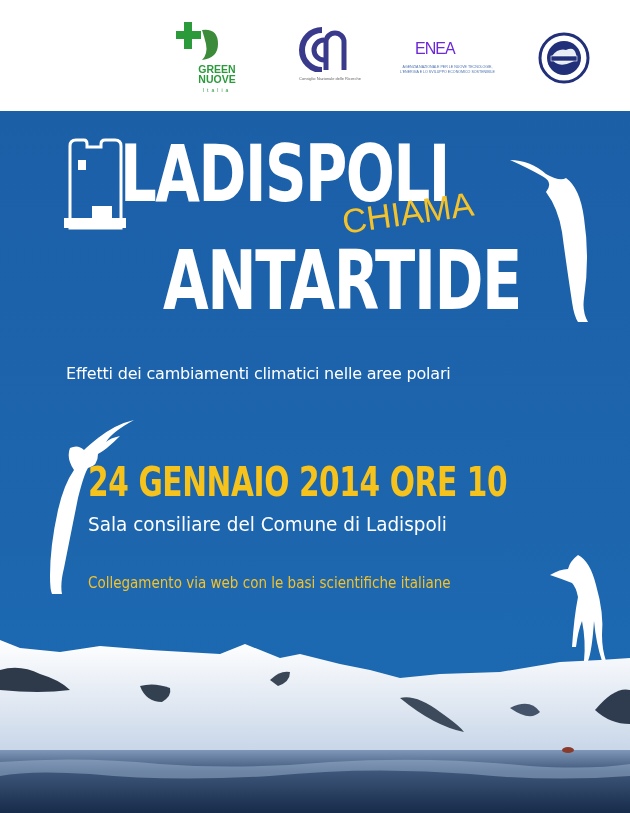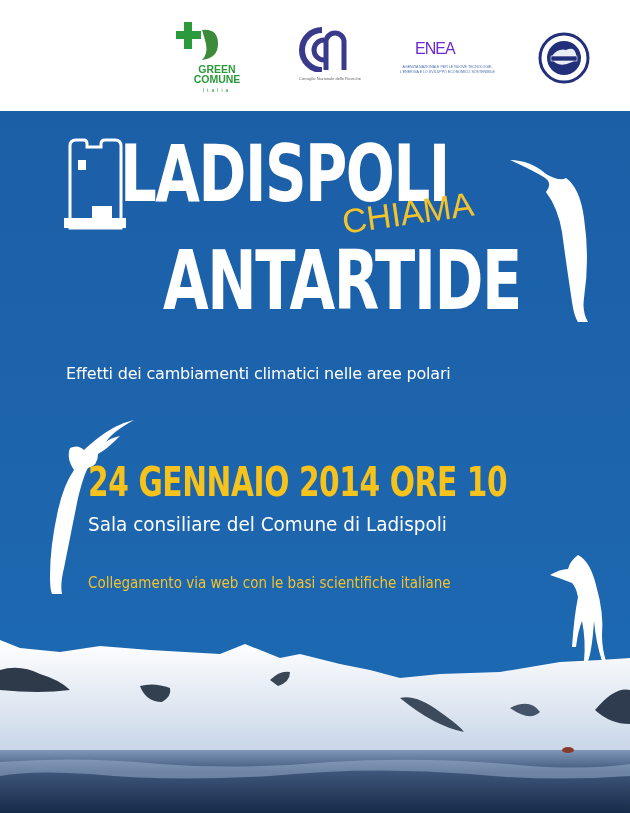--- a/index.html
+++ b/index.html
@@ -114,21 +114,21 @@
 
 <div class="header">
 
 
   <div class="logo logo-greencross">
     <svg class="mark" viewBox="0 0 46 40" width="46" height="40">
       <path d="M8 0 h8 v9 h9 v8 h-9 v10 h-8 v-10 h-8 v-8 h8z" fill="#2a9a3a"></path>
       <path d="M26 8 q16 -2 16 14 q0 14 -16 16 q6 -6 4 -16 q-2 -8 -4 -14z" fill="#3b8b3a"></path>
     </svg>
     <div class="gc g1">GREEN</div>
-    <div class="gc g2">COMUNE</div>
+    <div class="gc g2">NUOVE</div>
     <div class="gc g3">Italia</div>
   </div>
 
   <div class="logo logo-cnr">
     <svg viewBox="0 0 50 46" width="50" height="46">
       <path d="M24 4 a20 20 0 1 0 0 40" stroke="#3a3a8c" stroke-width="6" fill="none"></path>
       <path d="M26 14 a10 10 0 1 0 0 20" stroke="#3a3a8c" stroke-width="5" fill="none"></path>
       <path d="M28 44 v-28 a9 9 0 0 1 18 0 v28" stroke="#3a3a8c" stroke-width="5" fill="none"></path>
     </svg>
     <div class="lbl">Consiglio Nazionale delle Ricerche</div>

